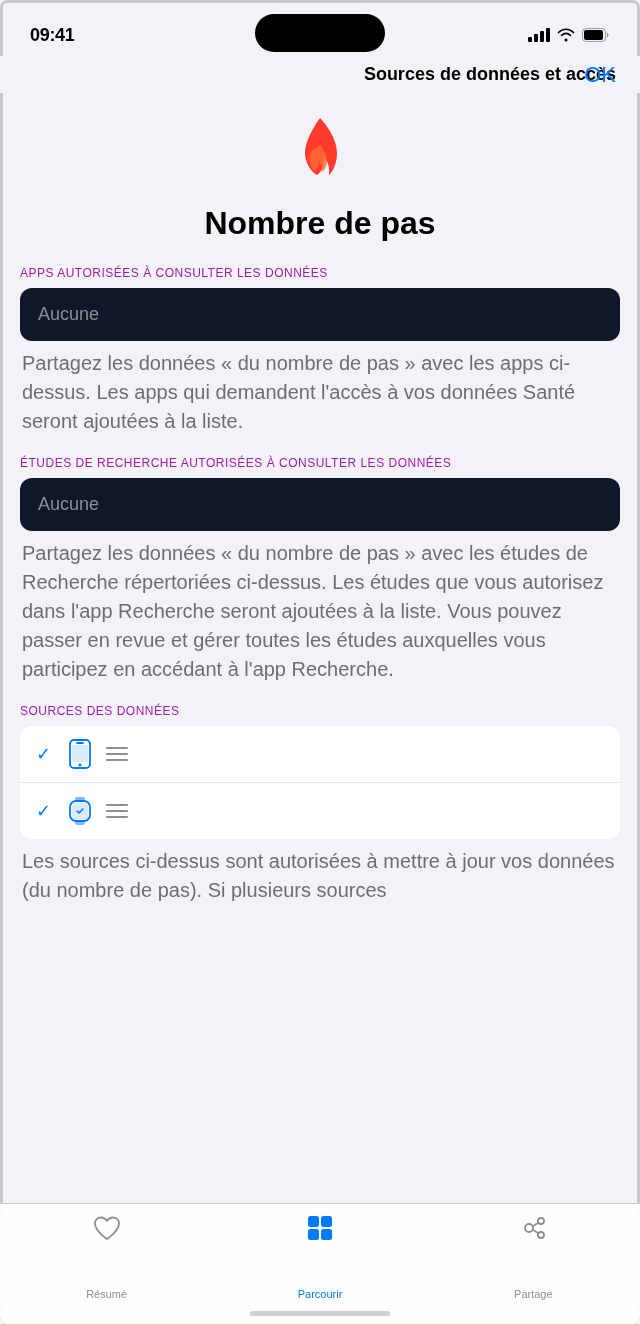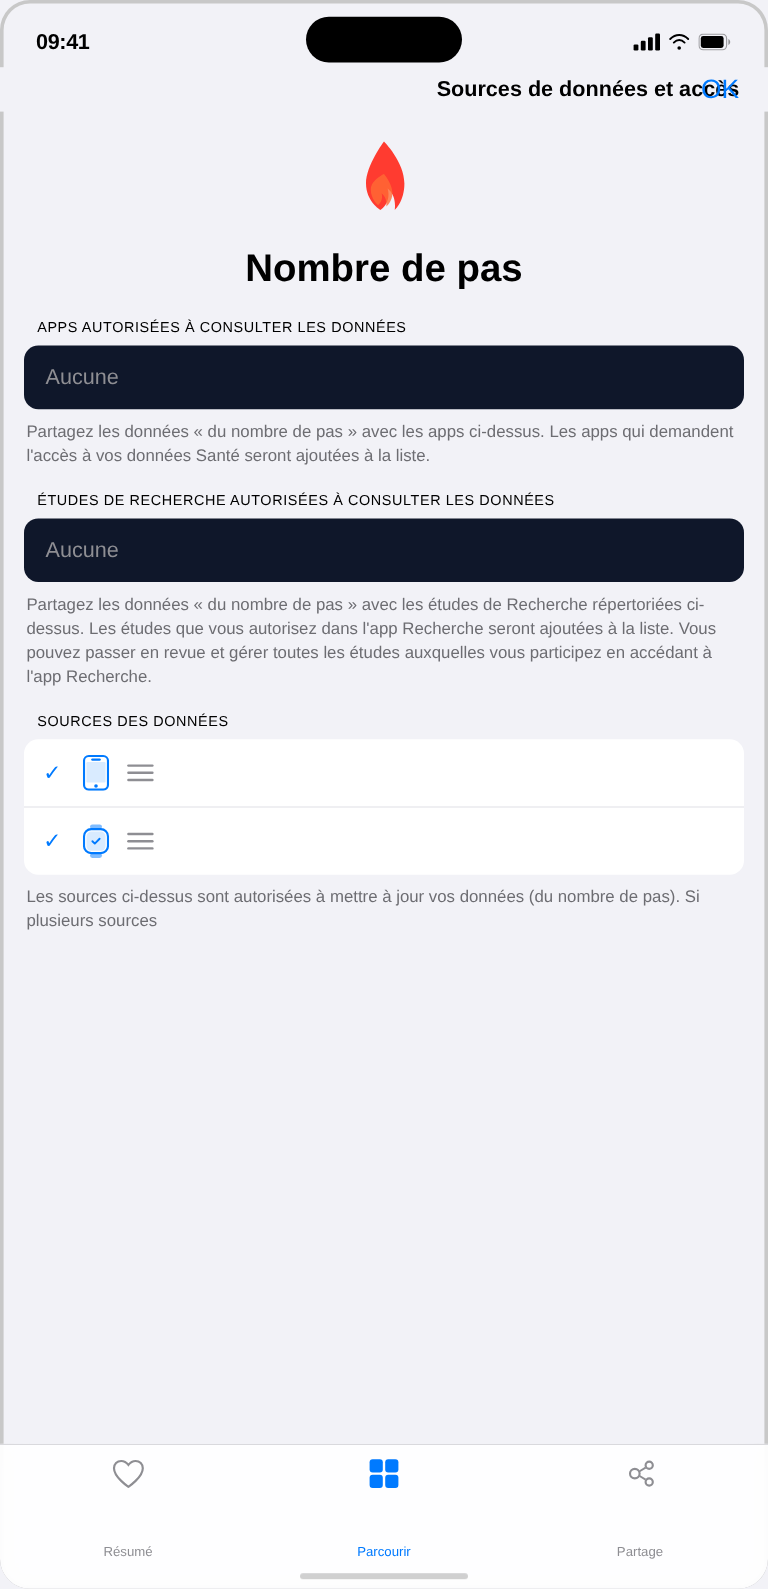--- a/index.html
+++ b/index.html
@@ -11,21 +11,21 @@
       font-family: -apple-system, 'SF Pro Display', 'Helvetica Neue', Arial, sans-serif;
       overflow: hidden;
       position: relative;
     }
 
     
     .phone-frame {
       width: 640px;
       height: 1324px;
       background: #f2f2f7;
-      border-radius: 25px;
+      border-radius: 7px;
       overflow: hidden;
       position: relative;
       box-shadow: inset 0 0 0 3px #c8c8c8;
     }
 
     
     .status-bar {
       display: flex;
       justify-content: space-between;
       align-items: center;
@@ -112,43 +112,43 @@
       font-size: 32px;
       font-weight: 700;
       color: #000;
       margin-bottom: 24px;
     }
 
     
     .section-label {
       font-size: 12px;
       font-weight: 400;
-      color: #000000;
+      color: #a21caf;
       letter-spacing: 0.5px;
       margin-bottom: 8px;
-      margin-left: 11px;
+      margin-left: 0;
       text-transform: uppercase;
     }
 
     
     .card {
       background: #0f172a;
       border-radius: 12px;
       padding: 16px 18px;
       margin-bottom: 8px;
     }
 
     .card-text {
       font-size: 18px;
       color: #8e8e93;
     }
 
     
     .desc-text {
-      font-size: 14px;
+      font-size: 20px;
       color: #6d6d72;
       line-height: 1.45;
       margin-bottom: 20px;
       margin-left: 2px;
     }
 
     
     .sources-card {
       background: #fff;
       border-radius: 12px;

